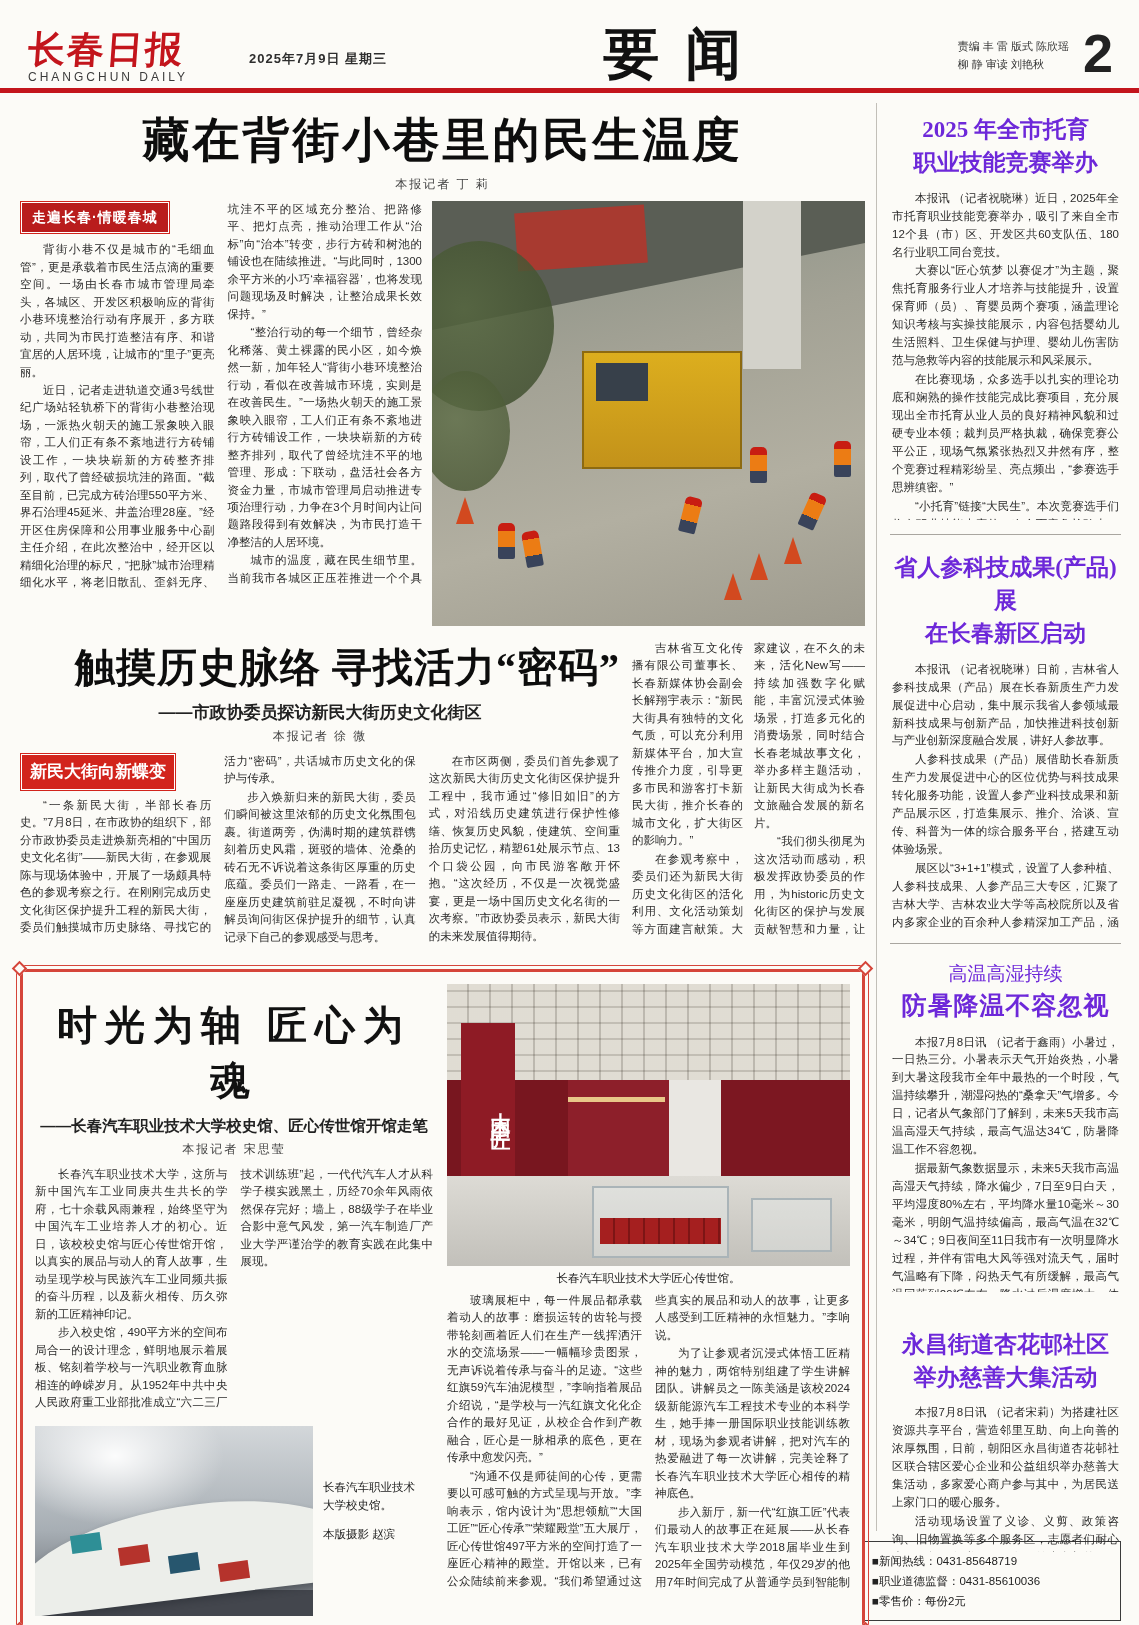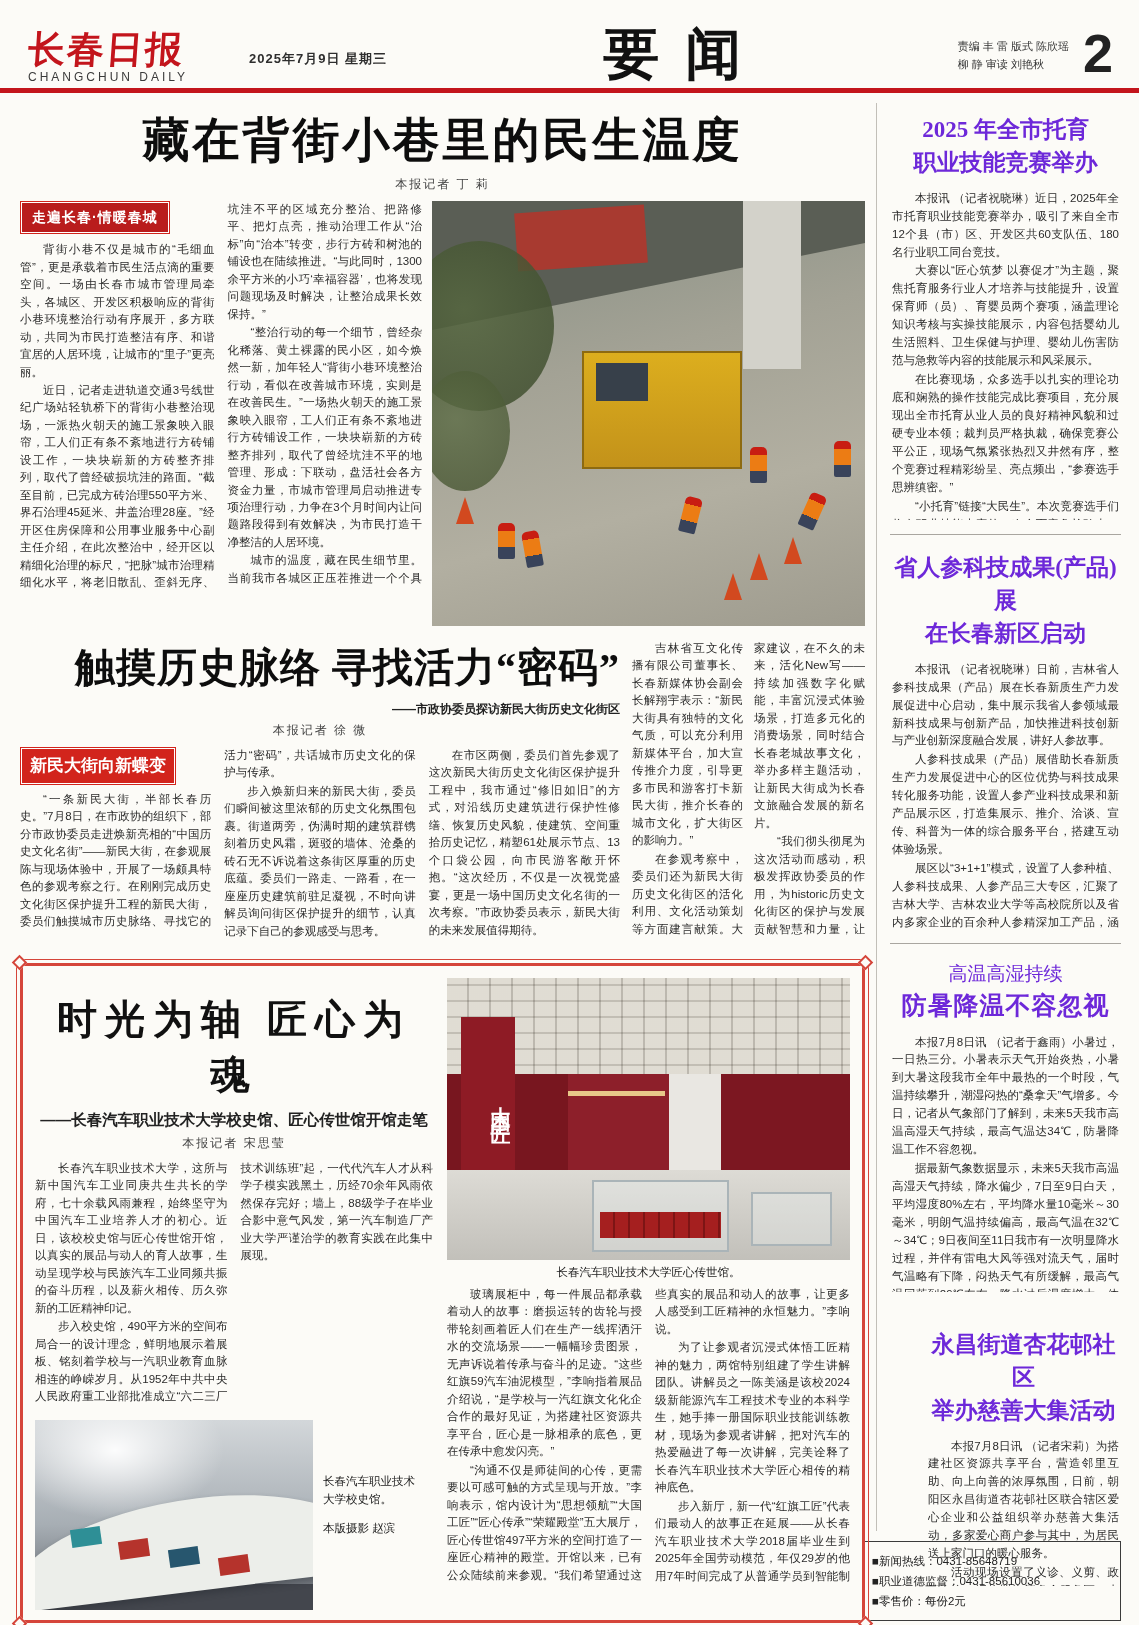--- a/index.html
+++ b/index.html
@@ -44,21 +44,21 @@
   .p1-machine::after { content:""; position:absolute; left:12px; top:10px; width:52px; height:38px; background:#37404a; }
   .worker { position:absolute; width:17px; height:36px; border-radius:5px 5px 2px 2px; background:linear-gradient(#c81d12 0 22%, #ec7c14 22% 68%, #39435a 68% 100%); }
   .cone { position:absolute; width:0; height:0; border-left:9px solid transparent; border-right:9px solid transparent; border-bottom:27px solid #d2491f; }
   .p1-caption { position:absolute; left:82px; bottom:10px; width:152px; background:#fdfdfb; padding:5px 7px 4px; font-size:11px; line-height:1.45; color:#222; }
   .p1-credit { display:block; text-align:right; margin-top:2px; }
 
   
   .a2 { margin-top:14px; display:flex; gap:12px; }
   .a2-left { width:600px; }
   .a2-title { text-align:right; font-family:"Liberation Serif", serif; font-weight:900; font-size:40px; letter-spacing:1px; color:#0d0d0d; }
-  .a2-sub { text-align:right; font-size:12px; font-weight:bold; color:#222; margin:6px 0 4px; }
+  .a2-sub { text-align:center; font-size:17px; font-weight:bold; color:#222; margin:6px 0 4px; }
   .a2-text { column-count:3; column-gap:13px; column-fill:auto; height:200px; overflow:hidden; margin-top:4px; }
   .badge2 { display:inline-block; background:#d2241c; color:#fff; font-weight:bold; font-size:17px; padding:4px 8px; border:1px solid #fff; outline:1px solid #d2241c; margin:1px 1px 7px 1px; }
   .a2-right { flex:1; }
   .a2-right-text { column-count:2; column-gap:11px; column-fill:auto; height:306px; overflow:hidden; }
 
   
   .a3 { margin-top:16px; border:3px solid #d5453a; outline:1px solid #d5453a; outline-offset:3px; padding:12px 12px 10px; position:relative; background:#fcfbf7; }
   .knot { position:absolute; width:11px; height:11px; border:2px solid #d5453a; background:#fcfbf7; transform:rotate(45deg); }
   .knot.tl{ top:-9px; left:-9px; } .knot.tr{ top:-9px; right:-9px; } .knot.bl{ bottom:-9px; left:-9px; } .knot.br{ bottom:-9px; right:-9px; }
   .a3-grid { display:flex; gap:14px; }
@@ -225,21 +225,21 @@
               <div class="p2-wall"></div>
               <div class="p2-strip" style="left:30%; width:24%;"></div>
               <div class="p2-banner">大国工匠</div>
               <div class="p2-floor"></div>
               <div class="p2-case" style="left:36%; bottom:8px; width:34%; height:72px;"></div>
               <div class="p2-books" style="left:38%; bottom:22px; width:30%; height:26px;"></div>
               <div class="p2-case" style="right:18px; bottom:14px; width:20%; height:54px;"></div>
             </div>
             <div class="p2-caption">长春汽车职业技术大学匠心传世馆。</div>
             <div class="a3-right-text jtext">
-                <p>玻璃展柜中，每一件展品都承载着动人的故事：磨损运转的齿轮与授带轮刻画着匠人们在生产一线挥洒汗水的交流场景——一幅幅珍贵图景，无声诉说着传承与奋斗的足迹。“这些红旗59汽车油泥模型，”李响指着展品介绍说，“是学校与一汽红旗文化化企合作的最好见证，为搭建社区资源共享平台，匠心是一脉相承的底色，更在传承中愈发闪亮。”</p>
+                <p>玻璃展柜中，每一件展品都承载着动人的故事：磨损运转的齿轮与授带轮刻画着匠人们在生产一线挥洒汗水的交流场景——一幅幅珍贵图景，无声诉说着传承与奋斗的足迹。“这些红旗59汽车油泥模型，”李响指着展品介绍说，“是学校与一汽红旗文化化企合作的最好见证，从校企合作到产教融合，匠心是一脉相承的底色，更在传承中愈发闪亮。”</p>
                 <p>“沟通不仅是师徒间的心传，更需要以可感可触的方式呈现与开放。”李响表示，馆内设计为“思想领航”“大国工匠”“匠心传承”“荣耀殿堂”五大展厅，匠心传世馆497平方米的空间打造了一座匠心精神的殿堂。开馆以来，已有公众陆续前来参观。“我们希望通过这些真实的展品和动人的故事，让更多人感受到工匠精神的永恒魅力。”李响说。</p>
                 <p>为了让参观者沉浸式体悟工匠精神的魅力，两馆特别组建了学生讲解团队。讲解员之一陈美涵是该校2024级新能源汽车工程技术专业的本科学生，她手捧一册国际职业技能训练教材，现场为参观者讲解，把对汽车的热爱融进了每一次讲解，完美诠释了长春汽车职业技术大学匠心相传的精神底色。</p>
                 <p>步入新厅，新一代“红旗工匠”代表们最动人的故事正在延展——从长春汽车职业技术大学2018届毕业生到2025年全国劳动模范，年仅29岁的他用7年时间完成了从普通学员到智能制造维修技师的华丽蜕变。“工匠精神的传承永无止境，未来，这里不断续写以工匠心为底色的故事，让精神的火炬在一代代中国汽车工业建设者的精彩华章！”</p>
               </div>
           </div>
         </div>
       </div>
     </div>
 
     <div class="vsep"></div>
@@ -279,21 +279,21 @@
         <div class="sb-h">
           <span class="sb-kicker">高温高湿持续</span>
           <span class="sb-hmain">防暑降温不容忽视</span>
         </div>
         <div class="sb-text h-r3">
             <p>本报7月8日讯 （记者于鑫雨）小暑过，一日热三分。小暑表示天气开始炎热，小暑到大暑这段我市全年中最热的一个时段，气温持续攀升，潮湿闷热的“桑拿天”气增多。今日，记者从气象部门了解到，未来5天我市高温高湿天气持续，最高气温达34℃，防暑降温工作不容忽视。</p>
             <p>据最新气象数据显示，未来5天我市高温高湿天气持续，降水偏少，7日至9日白天，平均湿度80%左右，平均降水量10毫米～30毫米，明朗气温持续偏高，最高气温在32℃～34℃；9日夜间至11日我市有一次明显降水过程，并伴有雷电大风等强对流天气，届时气温略有下降，闷热天气有所缓解，最高气温回落到29℃左右。降水过后湿度增大，体感仍较闷热，请市民朋友注意适时调整着装、及时补充水分。</p>
           </div>
       </div>
 
-      <div class="sb-art" style="margin-top:16px;margin-left:36px;">
+      <div class="sb-art" style="margin-top:16px;">
         <div class="sb-h">
           <span>永昌街道杏花邨社区</span>
           <span class="l2" style="font-weight:900;">举办慈善大集活动</span>
         </div>
         <div class="sb-text h-r4">
             <p>本报7月8日讯 （记者宋莉）为搭建社区资源共享平台，营造邻里互助、向上向善的浓厚氛围，日前，朝阳区永昌街道杏花邨社区联合辖区爱心企业和公益组织举办慈善大集活动，多家爱心商户参与其中，为居民送上家门口的暖心服务。</p>
             <p>活动现场设置了义诊、义剪、政策咨询、旧物置换等多个服务区，志愿者们耐心为居民提供各类便民服务，前来参与的居民络绎不绝，现场暖意融融，让辖区居民在家门口享受到便利与温暖。</p>
           </div>
       </div>
 

